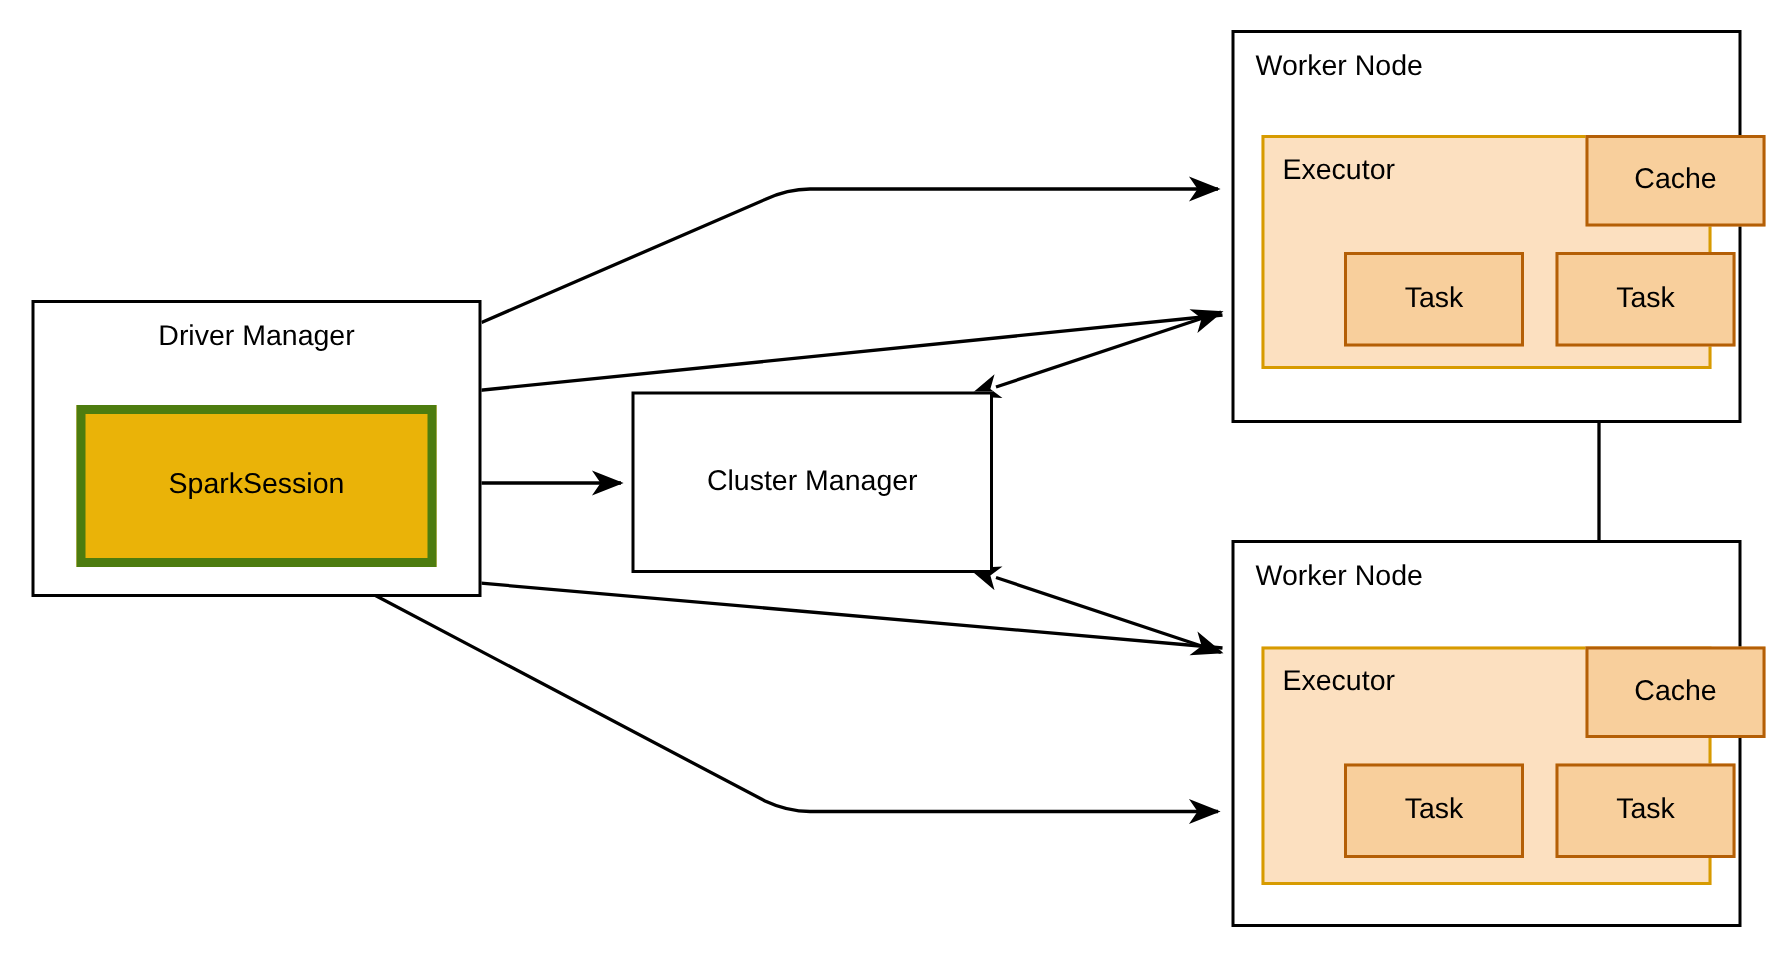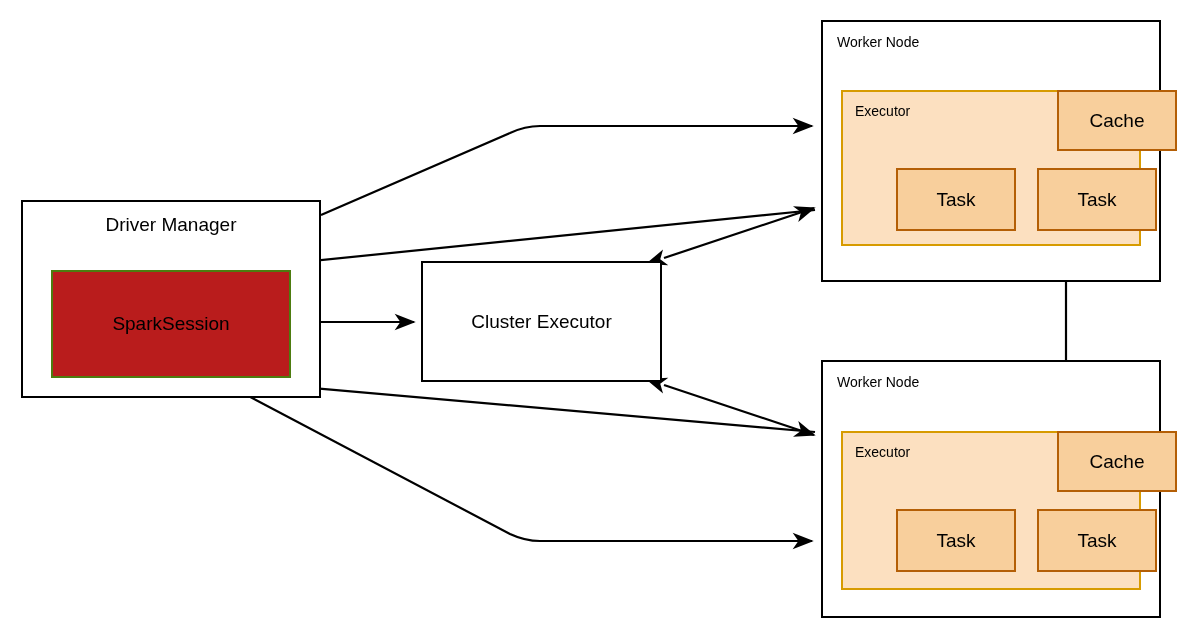--- a/index.html
+++ b/index.html
@@ -23,40 +23,40 @@
   .box-plain {
     background: #ffffff;
     border: 2px solid #000000;
   }
   
   .box-exec {
     background: #fce0c0;
     border: 2px solid #d79b00;
   }
   .box-session {
-    background: #b91c1c;
-    border: 2px solid #4d7c0f;
+    background: #eab308;
+    border: 6px solid #4d7c0f;
   }
   .box-sub {
     background: #f8cf9c;
     border: 2px solid #b45f06;
     margin-left: 36px;
   }
   .label-top {
     position: absolute;
     left: 0;
     right: 0;
     text-align: center;
     font-size: 19px;
     color: #000000;
     line-height: 1.2;
   }
   .label-tl {
     position: absolute;
-    font-size: 14px;
+    font-size: 19px;
     color: #000000;
     line-height: 1.2;
   }
   .label-center {
     position: absolute;
     left: 0;
     right: 0;
     top: 50%;
     transform: translateY(-50%);
     text-align: center;
@@ -107,21 +107,21 @@
 
   <div class="node box-plain" style="left:21px; top:200px; width:300px; height:198px;">
     <div class="label-top" style="top:12px;">Driver Manager</div>
   </div>
 
   <div class="node box-session" style="left:51px; top:270px; width:240px; height:108px;">
     <div class="label-center">SparkSession</div>
   </div>
 
   <div class="node box-plain" style="left:421px; top:261px; width:241px; height:121px;">
-    <div class="label-center">Cluster Executor</div>
+    <div class="label-center">Cluster Manager</div>
   </div>
 
   <div class="node box-plain" style="left:821px; top:20px; width:340px; height:262px;">
     <div class="label-tl" style="left:14px; top:12px;">Worker Node</div>
   </div>
 
   <div class="node box-exec" style="left:841px; top:90px; width:300px; height:156px;">
     <div class="label-tl" style="left:12px; top:11px;">Executor</div>
   </div>
 

